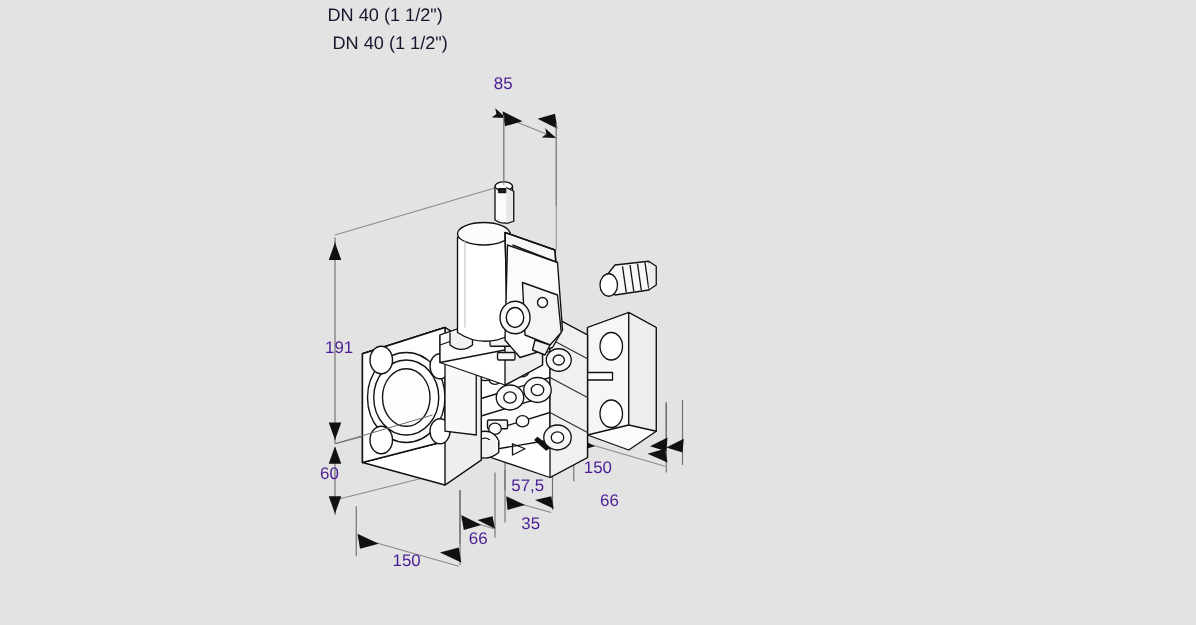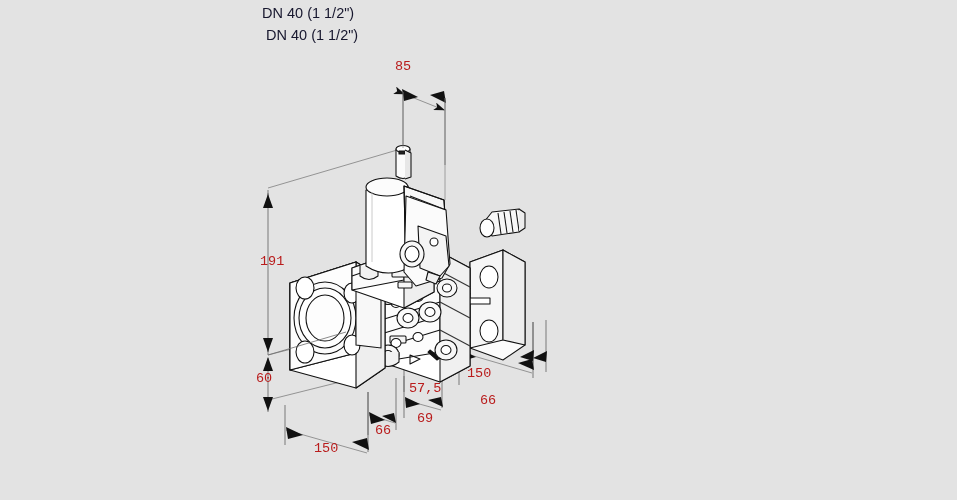--- a/index.html
+++ b/index.html
@@ -21,23 +21,23 @@
   }
   #drawing {
     position: absolute;
     left: 0;
     top: 0;
     width: 957px;
     height: 500px;
   }
   .dim-lbl {
     position: absolute;
-    font-family: Liberation Mono, monospace;
+    font-family: Liberation Sans, sans-serif;
     font-size: 13.5px;
-    color: #b91c1c;
+    color: #4c1d95;
     white-space: nowrap;
   }
   .title-lbl {
     position: absolute;
     font-family: "Liberation Sans", sans-serif;
     font-size: 14.5px;
     color: #17172e;
     white-space: nowrap;
   }
 </style>
@@ -277,22 +277,22 @@
       <line x1="403" y1="92" x2="403" y2="148"></line>
       <line x1="445" y1="98" x2="445" y2="200"></line>
     </g>
 
   </svg>
 
   <div class="title-lbl" style="left:262px; top:5px;">DN 40 (1 1/2")</div>
   <div class="title-lbl" style="left:266px; top:27px;">DN 40 (1 1/2")</div>
 
   <div class="dim-lbl" style="left:395px; top:59px;">85</div>
-  <div class="dim-lbl" style="left:260px; top:254px;text-align:center;">191</div>
+  <div class="dim-lbl" style="left:260px; top:270px;text-align:center;">191</div>
   <div class="dim-lbl" style="left:256px; top:371px;">60</div>
   <div class="dim-lbl" style="left:314px; top:441px;">150</div>
   <div class="dim-lbl" style="left:375px; top:423px;">66</div>
-  <div class="dim-lbl" style="left:417px; top:411px;">69</div>
+  <div class="dim-lbl" style="left:417px; top:411px;">35</div>
   <div class="dim-lbl" style="left:409px; top:381px;">57,5</div>
   <div class="dim-lbl" style="left:467px; top:366px;">150</div>
   <div class="dim-lbl" style="left:480px; top:393px;">66</div>
 
 </div>
 
 </body></html>

